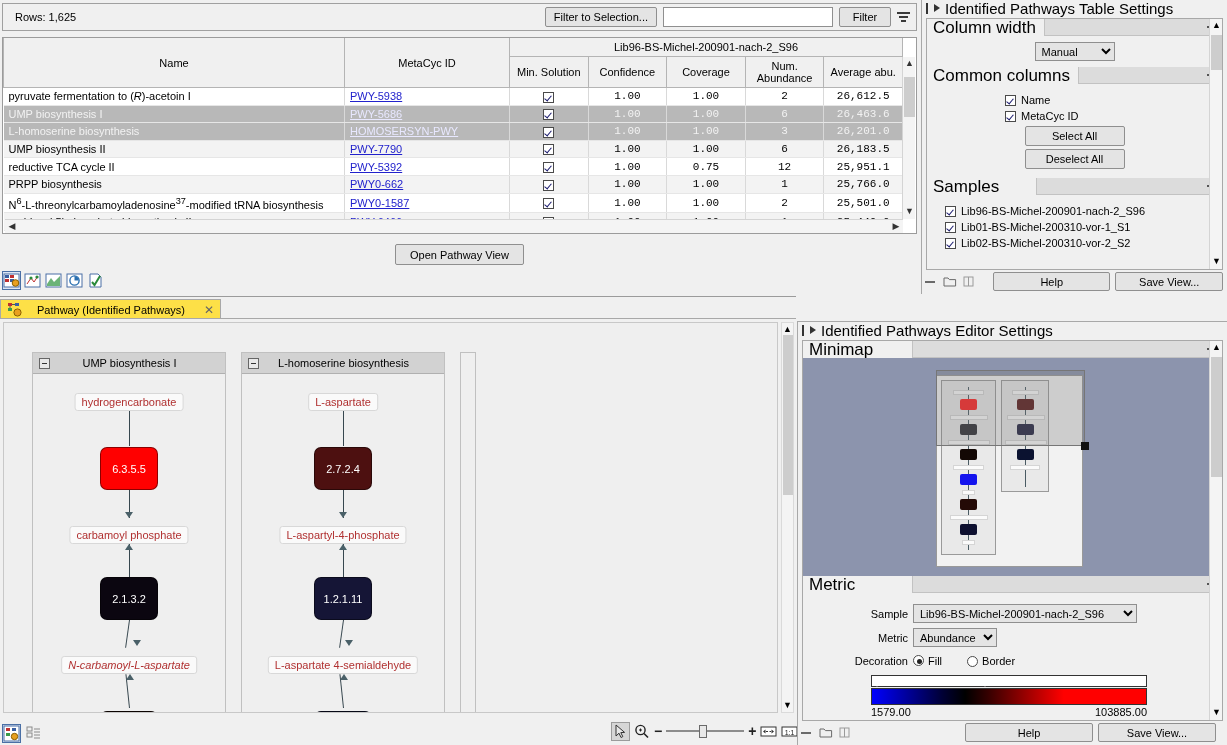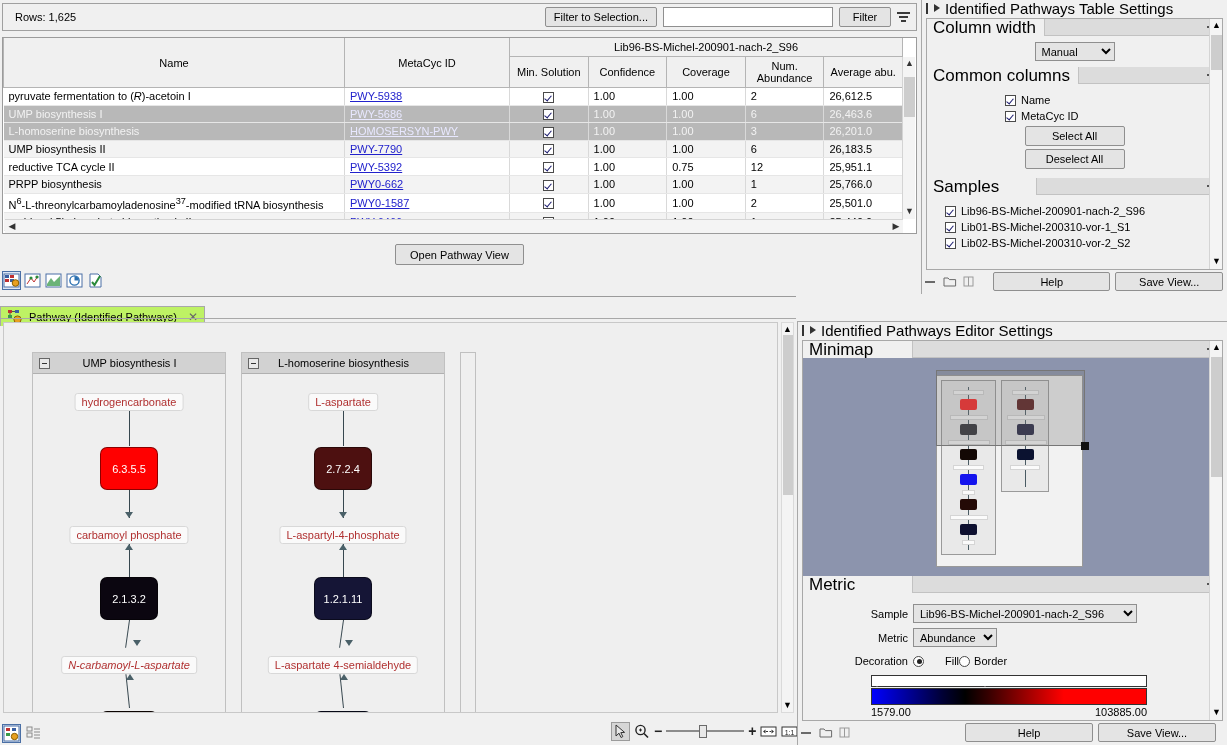--- a/index.html
+++ b/index.html
@@ -62,21 +62,21 @@
   .th-avg { width: 70px; }
   table.ptable td {
     border-right: 1px solid #d9d9d9; border-bottom: 1px solid #e6e6e6;
     font-size: 11px; padding: 2px 5px; height: 16px; white-space: nowrap;
     overflow: hidden;
   }
   tr.r-odd td { background: #ffffff; }
   tr.r-even td { background: #f3f3f3; }
   tr.r-sel td { background: #b8b8b8; color: #f2f2f2; }
   tr.r-sel td a { color: #dfe6ff; }
-  td.num { text-align: left; }
+  td.num { text-align: center; font-family: Liberation Mono, monospace; }
   td.center { text-align: center; }
   td.mcid a { color: #2222cc; text-decoration: underline; cursor: pointer; }
   tr.r-sel td.mcid a { color: #e8e8ff; }
   .chk {
     display: inline-block; width: 11px; height: 11px; border: 1px solid #4a4a4a;
     background: #fff; position: relative; vertical-align: middle;
   }
   .chk::after {
     content: ""; position: absolute; left: 2px; top: 1px;
     width: 3px; height: 6px; border: solid #1a1a6e; border-width: 0 1.5px 1.5px 0;
@@ -168,22 +168,22 @@
   .btn-save { width: 108px; height: 19px; }
 
   
   #pwview {
     position: absolute; left: 0; top: 296px; width: 796px; height: 449px;
     background: #f0f0f0; border-top: 1px solid #9b9b9b;
   }
   .tabstrip { position: absolute; left: 0; top: 2px; height: 20px; width: 100%; }
   .tab {
     display: inline-flex; align-items: center; height: 20px; padding: 0 6px;
-    background: #bef264; border: 1px solid #a8a8a8; border-bottom: none;
-    font-size: 11px; gap: 7px; margin-top: 7px;
+    background: #fde047; border: 1px solid #a8a8a8; border-bottom: none;
+    font-size: 11px; gap: 15px;
   }
   .tab .x { color: #666; font-size: 12px; margin-left: 4px; cursor: pointer; }
   .tab-underline { position: absolute; left: 0; top: 21px; width: 796px; height: 1px; background: #a8a8a8; }
   .canvas-area {
     position: absolute; left: 3px; top: 25px; width: 775px; bottom: 32px;
     background: #efefef; border: 1px solid #c8c8c8; overflow: hidden;
   }
   .pw-box { position: absolute; background: #efefef; border: 1px solid #c0c0c0; }
   .pw-box-hdr {
     height: 21px; background: #d2d2d2; border-bottom: 1px solid #b0b0b0;
@@ -729,21 +729,21 @@
           </select>
         </div>
         <div class="metric-row">
           <span class="lab">Metric</span>
           <select class="sel-combo" style="width:84px;">
             <option>Abundance</option>
           </select>
         </div>
         <div class="metric-row" style="margin-top:8px;">
           <span class="lab">Decoration</span>
-          <span style="display:inline-flex;align-items:center;margin-right:0;gap:17px;">
+          <span style="display:inline-flex;align-items:flex-start;margin-right:25px;">
             <span class="radio on"></span>
             <span>Fill</span>
           </span>
           <span style="display:inline-flex;align-items:center;">
             <span class="radio"></span>
             <span>Border</span>
           </span>
         </div>
         <div class="gradient-wrap">
           <div class="grad-slider">

